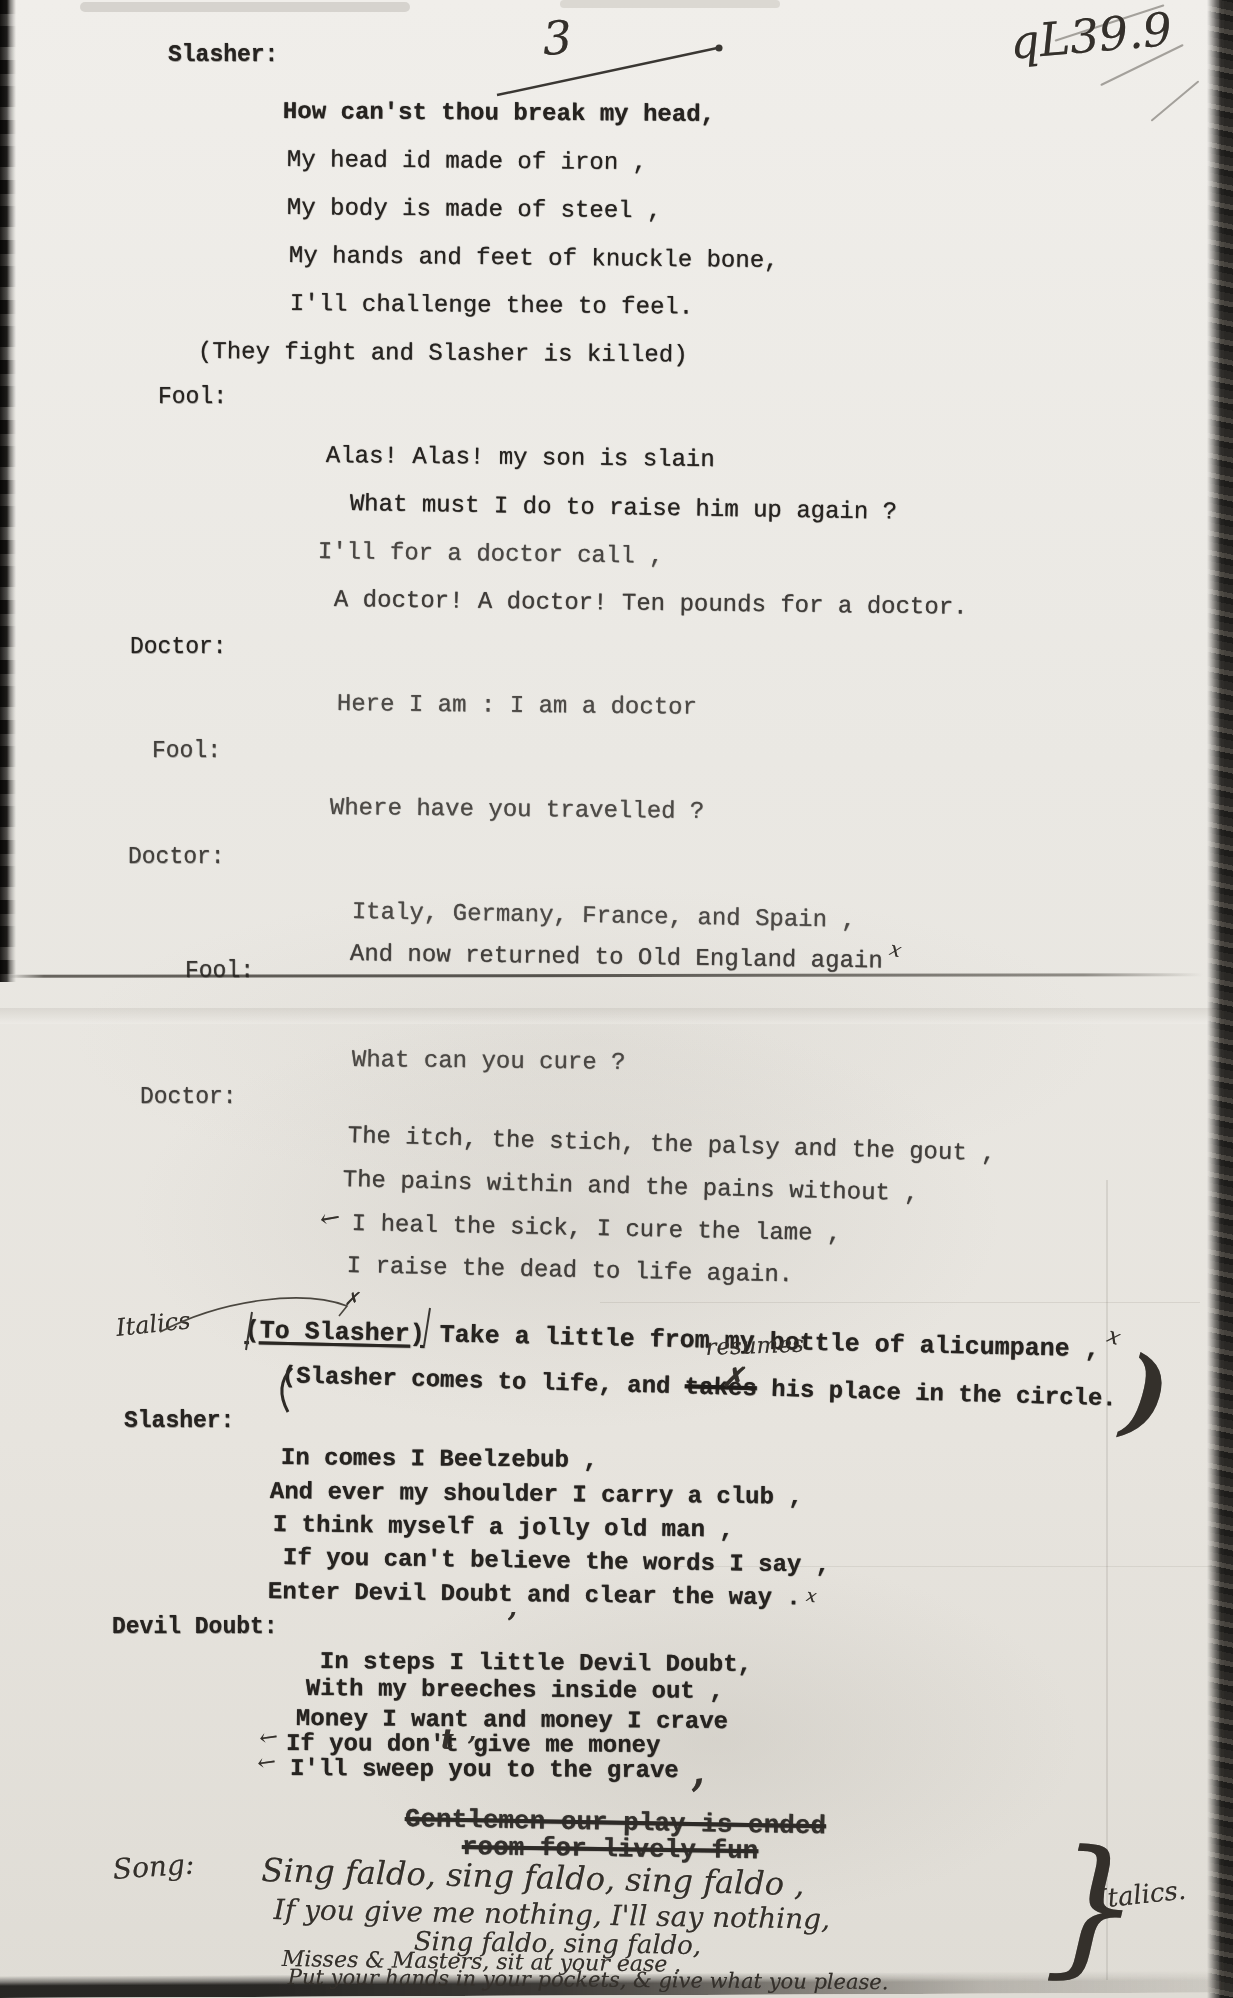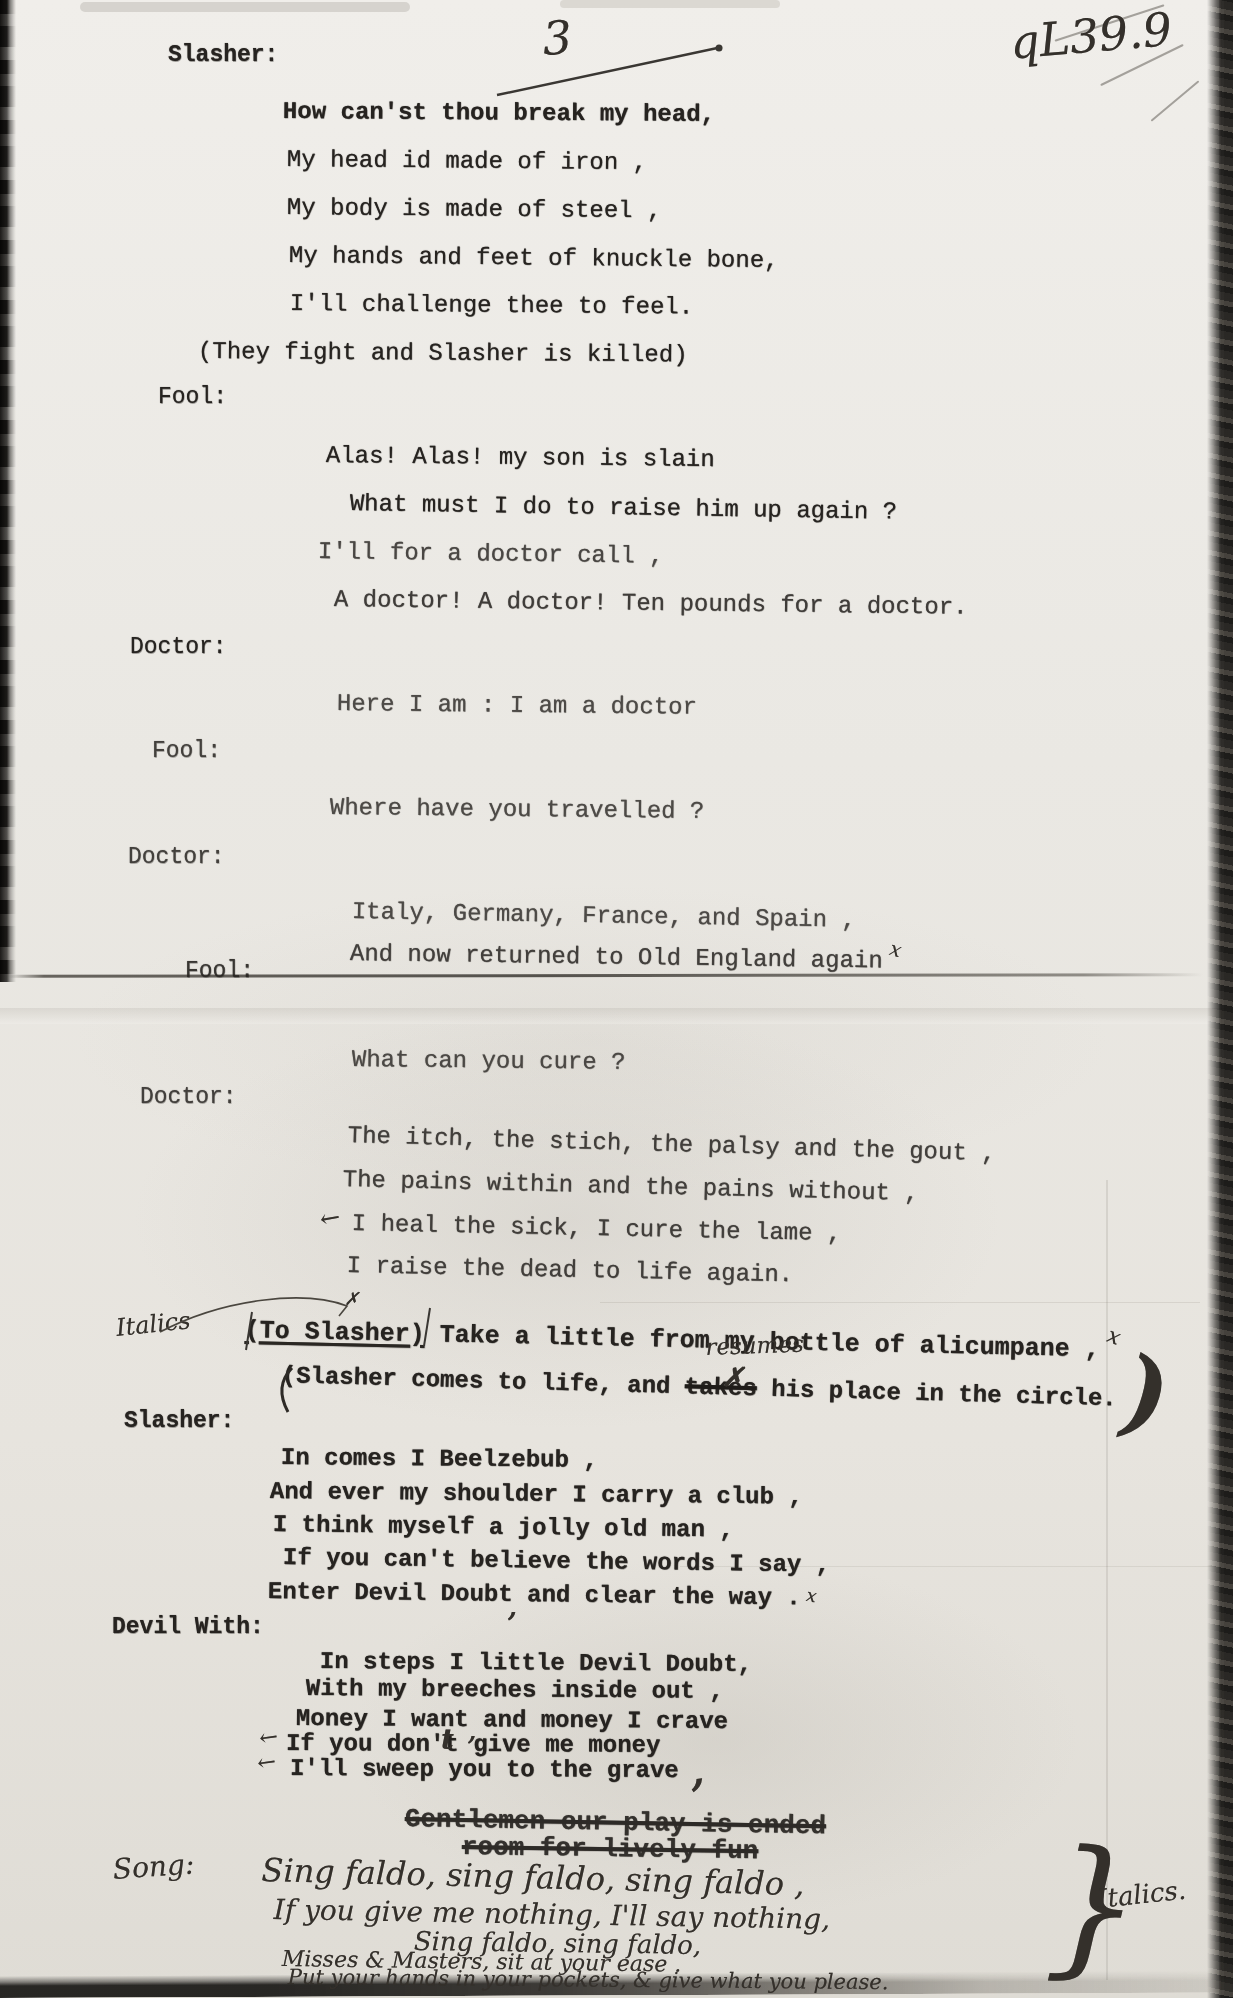--- a/index.html
+++ b/index.html
@@ -117,21 +117,21 @@
       <div class="line hand" style="left: 722px; top: 1364px; font-size: 26px; font-weight: 700;"><span>✗</span></div>
       <div class="line hand" style="left: 1128px; top: 1342px; font-size: 95px; font-weight: 600; transform: rotate(5deg);"><span>)</span></div>
       <div class="line typed" style="left: 124px; top: 1410px; font-size: 23px; font-weight: 600;"><span>Slasher:</span></div>
       <div class="line typed" style="left: 281px; top: 1446px; font-weight: 600; transform: rotate(0.5deg);"><span>In comes I Beelzebub ,</span></div>
       <div class="line typed" style="left: 270px; top: 1480px; font-weight: 600; transform: rotate(0.6deg);"><span>And ever my shoulder I carry a club ,</span></div>
       <div class="line typed" style="left: 273px; top: 1513px; font-weight: 600; transform: rotate(0.7deg);"><span>I think myself a jolly old man ,</span></div>
       <div class="line typed" style="left: 283px; top: 1546px; font-weight: 600; transform: rotate(0.8deg);"><span>If you can't believe the words I say ,</span></div>
       <div class="line typed" style="left: 268px; top: 1580px; font-weight: 600; transform: rotate(0.7deg);"><span>Enter Devil Doubt and clear the way .</span></div>
       <div class="line hand" style="left: 508px; top: 1594px; font-size: 26px; font-weight: 600;"><span>,</span></div>
       <div class="line hand" style="left: 808px; top: 1586px; font-size: 18px; transform: rotate(10deg);"><span>x</span></div>
-      <div class="line typed" style="left: 112px; top: 1616px; font-size: 23px; font-weight: 600;"><span>Devil With:</span></div>
+      <div class="line typed" style="left: 112px; top: 1616px; font-size: 23px; font-weight: 600;"><span>Devil Doubt:</span></div>
       <div class="line typed" style="left: 320px; top: 1650px; font-weight: 700; transform: rotate(0.4deg);"><span>In steps I little Devil Doubt,</span></div>
       <div class="line typed" style="left: 306px; top: 1677px; font-weight: 700; transform: rotate(0.4deg);"><span>With my breeches inside out ,</span></div>
       <div class="line typed" style="left: 296px; top: 1707px; font-weight: 700; transform: rotate(0.4deg);"><span>Money I want and money I crave</span></div>
       <div class="line hand" style="left: 468px; top: 1720px; font-size: 24px; font-weight: 600;"><span>,</span></div>
       <div class="line hand" style="left: 258px; top: 1728px; font-size: 22px; transform: rotate(-8deg);"><span>←</span></div>
       <div class="line typed" style="left: 286px; top: 1732px; font-weight: 700; transform: rotate(0.3deg);"><span>If you don't give me money</span></div>
       <div class="line hand" style="left: 441px; top: 1726px; font-size: 28px; font-weight: 700;"><span>t</span></div>
       <div class="line hand" style="left: 256px; top: 1753px; font-size: 22px; transform: rotate(-8deg);"><span>←</span></div>
       <div class="line typed" style="left: 290px; top: 1757px; font-weight: 700; transform: rotate(0.3deg);"><span>I'll sweep you to the grave</span></div>
       <div class="line hand" style="left: 688px; top: 1752px; font-size: 40px; font-weight: 700; transform: rotate(-6deg);"><span>,</span></div>

